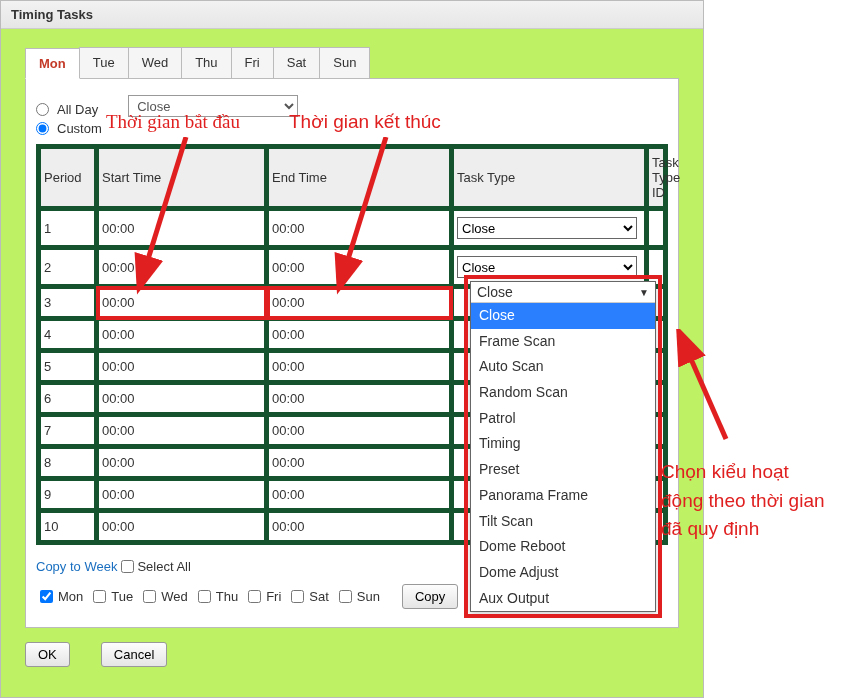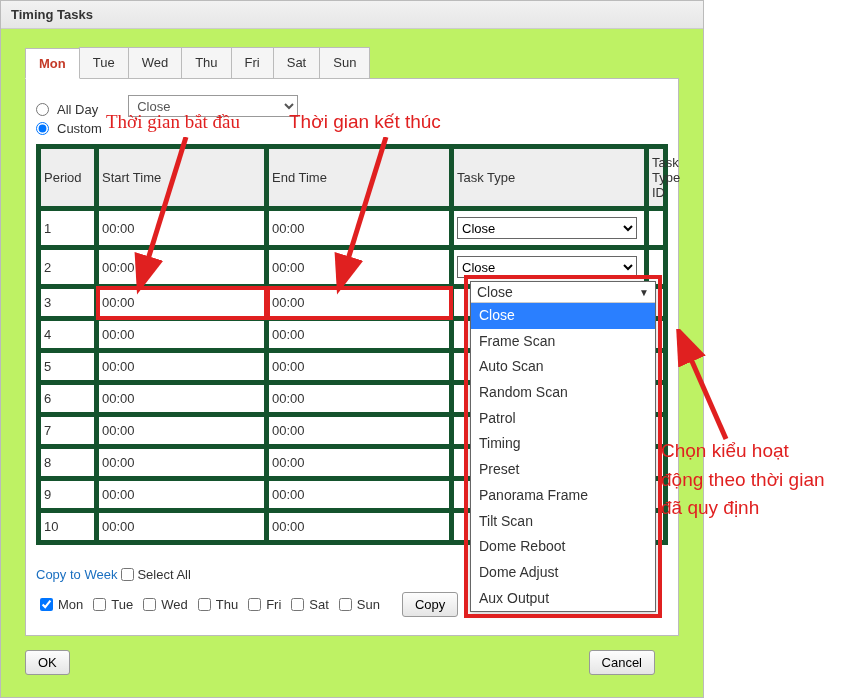--- a/index.html
+++ b/index.html
@@ -101,21 +101,21 @@
   col.c-id     { width: auto; }
   .task-select {
     width: 180px;
     height: 22px;
     border: 1px solid #666;
     background: #fff;
     font-size: 13px;
   }
   .highlight-cell { outline: 4px solid #e02020; outline-offset: -3px; }
   .copy-row {
-    margin-top: 20px;
+    margin-top: 12px;
     display: flex;
     align-items: center;
     gap: 0;
     font-size: 13px;
   }
   .copy-link { color: #1a6fc0; cursor: pointer; }
   .day-row {
     margin-top: 8px;
     display: flex;
     align-items: center;
@@ -126,22 +126,22 @@
   .btn {
     background: linear-gradient(#fdfdfd, #e5e5e5);
     border: 1px solid #999;
     border-radius: 3px;
     padding: 4px 12px;
     font-size: 13px;
     cursor: pointer;
   }
   .footer {
     display: flex;
-    justify-content: space-between;
-    gap: 16px;
+    justify-content: flex-start;
+    gap: 31px;
     padding: 14px 24px 0 0;
   }
   
   .dropdown {
     position: absolute;
     border: 1px solid #666;
     background: #fff;
     box-shadow: 0 2px 6px rgba(0,0,0,.2);
     font-size: 14px;
     z-index: 50;
@@ -363,21 +363,21 @@
           <div class="dd-item">Panorama Frame</div>
           <div class="dd-item">Tilt Scan</div>
           <div class="dd-item">Dome Reboot</div>
           <div class="dd-item">Dome Adjust</div>
           <div class="dd-item">Aux Output</div>
         </div>
     </div>
 
     <div class="anno" style="left:105px; top:82px;font-family:Liberation Serif, serif;">Thời gian bắt đầu</div>
     <div class="anno" style="left:288px; top:82px;">Thời gian kết thúc</div>
-    <div class="anno" style="left:660px; top:408px; width:170px; line-height:1.5;">Chọn kiểu hoạt động theo thời gian đã quy định</div>
+    <div class="anno" style="left:660px; top:429px; width:170px; line-height:1.5;">Chọn kiểu hoạt động theo thời gian đã quy định</div>
 
     <svg class="arrow-svg" style="left:130px; top:108px;" width="80" height="160">
       <defs>
           <marker id="ah1" markerWidth="10" markerHeight="10" refX="6" refY="3" orient="auto">
             <path d="M0,0 L0,6 L8,3 z" fill="#e02020"></path>
           </marker>
         </defs>
       <line x1="55" y1="0" x2="9" y2="148" stroke="#e02020" stroke-width="5" marker-end="url(#ah1)"></line>
     </svg>
     <svg class="arrow-svg" style="left:330px; top:108px;" width="80" height="160">

